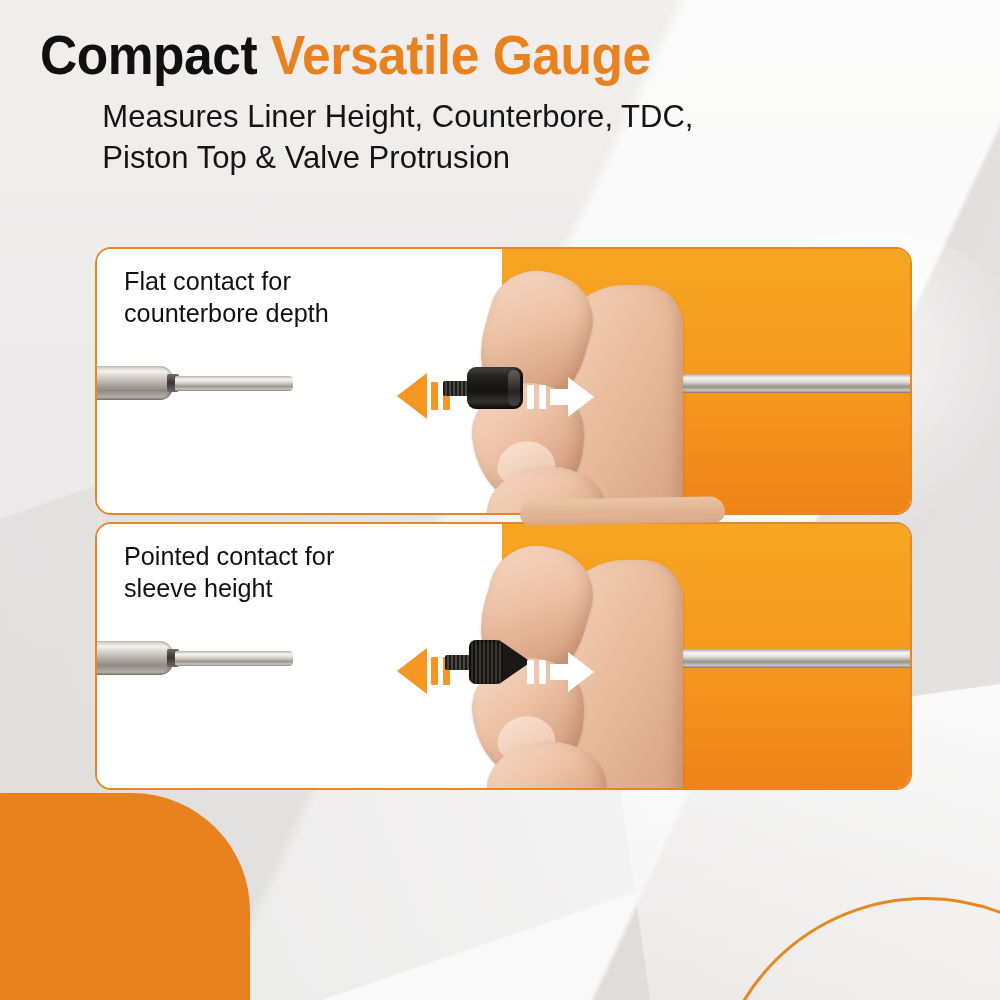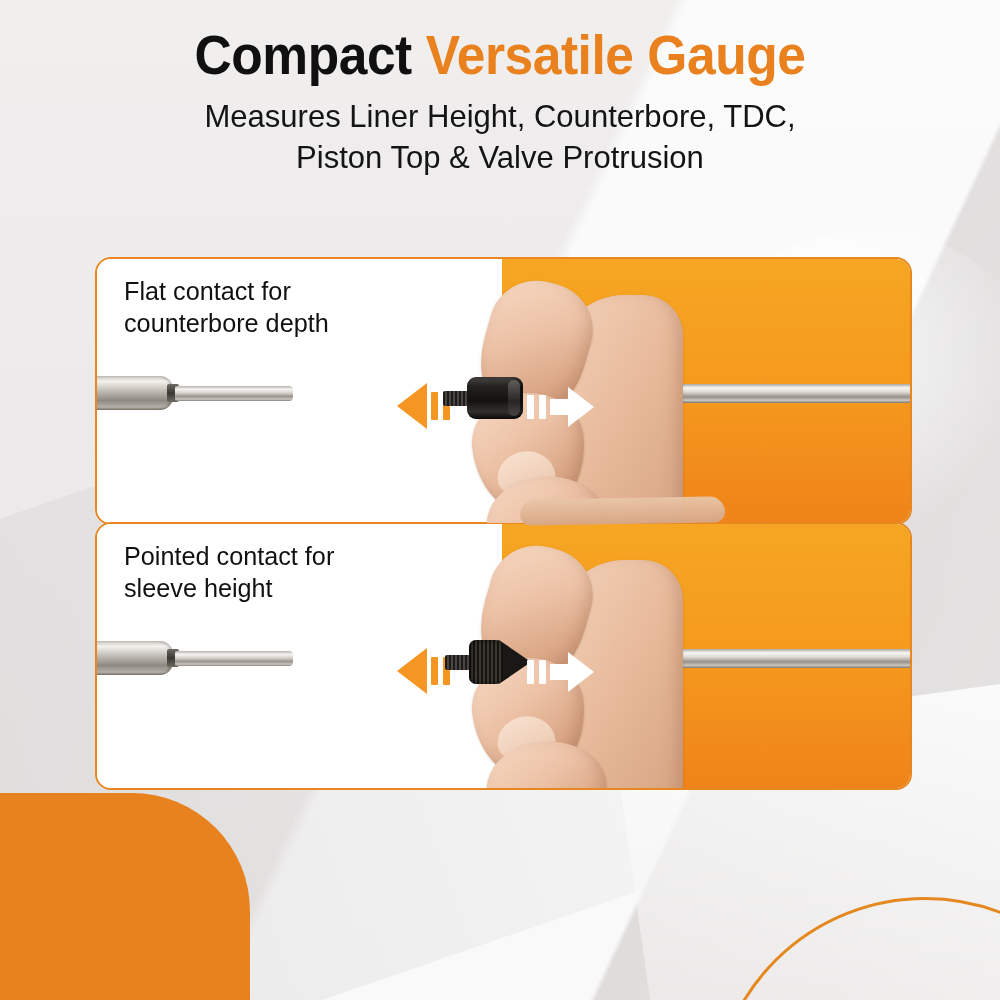--- a/index.html
+++ b/index.html
@@ -31,21 +31,21 @@
     background:radial-gradient(circle at 40% 40%, rgba(255,255,255,.85), rgba(255,255,255,0) 70%);}
 
   
   .blob-orange{position:absolute;left:-120px;top:793px;width:370px;height:330px;
     background:#e8821f;border-radius:0 118px 0 0;}
   
   .ring-orange{position:absolute;left:712px;top:897px;width:420px;height:420px;border-radius:50%;
     border:3px solid #e4881f;background:transparent;}
 
   
-  .header{position:absolute;left:0;top:0;width:1000px;text-align:center;}
+  .header{position:absolute;left:0;top:0;width:1000px;}
   .title{
     margin:0;padding-top:26px;
     font-family:"Liberation Sans", sans-serif;
     font-weight:bold;font-size:56px;letter-spacing:-0.5px;line-height:1.04;
     transform:scaleX(.92);
   }
   .title .t-black{color:#101010;}
   .title .t-orange{color:#e8811e;}
   .subtitle{
     margin:12px auto 0;width:820px;
@@ -53,21 +53,21 @@
     font-size:32px;line-height:1.26;color:#141414;font-weight:400;
     transform:scaleX(.97);
   }
 
   
   .panel{
     position:absolute;left:95px;width:813px;height:264px;
     border:2px solid #e8871f;border-radius:16px;overflow:hidden;
     background:#ffffff;
   }
-  .panel.p1{top:257px;}
+  .panel.p1{top:247px;}
   .panel.p2{top:522px;}
 
   .panel-left{position:absolute;left:0;top:0;width:405px;height:100%;background:#fff;}
   .panel-right{position:absolute;left:405px;top:0;right:0;height:100%;
     background:linear-gradient(180deg,#f6a623 0%,#f59a1e 48%,#ef8319 100%);}
 
   .panel-label{
     position:absolute;left:27px;top:17px;width:340px;
     font-family:"Liberation Sans", sans-serif;
     font-size:26px;line-height:1.22;color:#111;font-weight:400;

